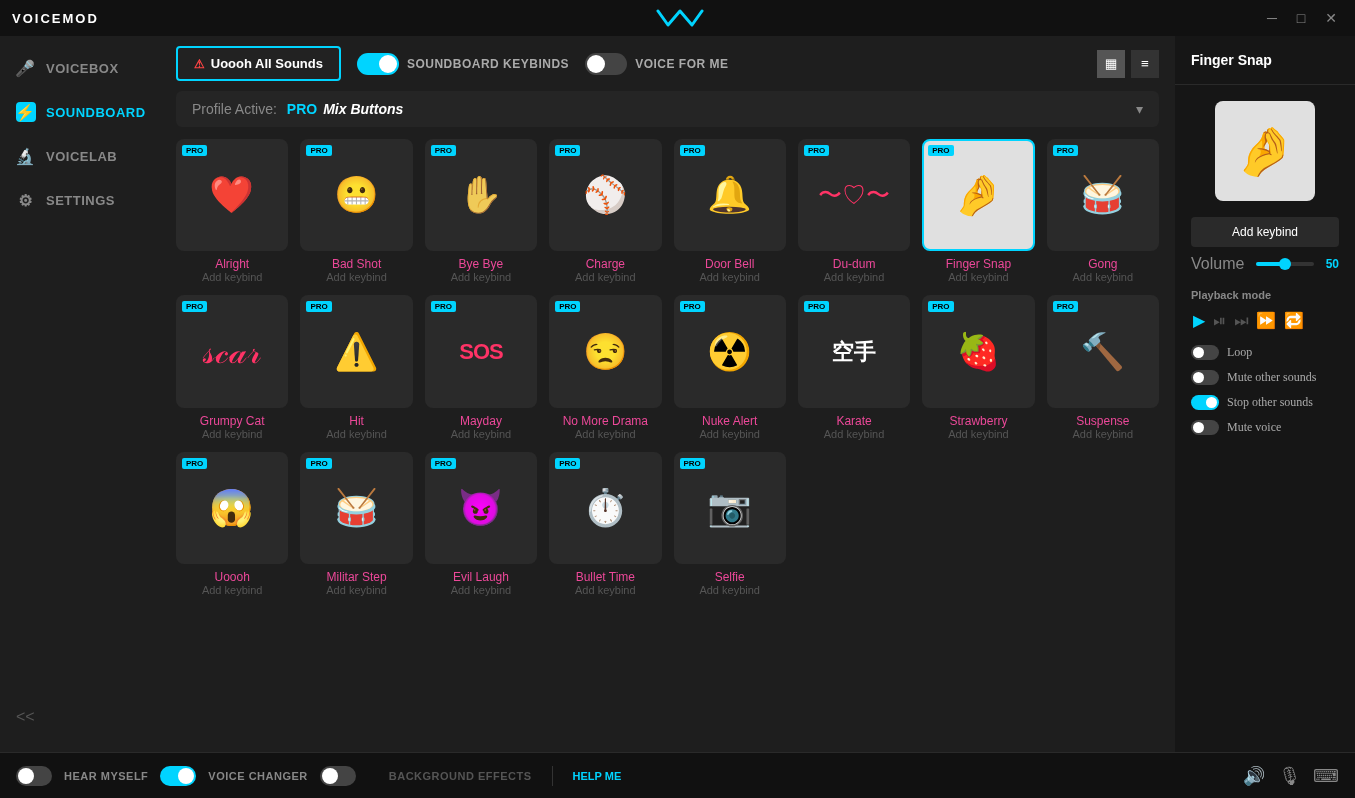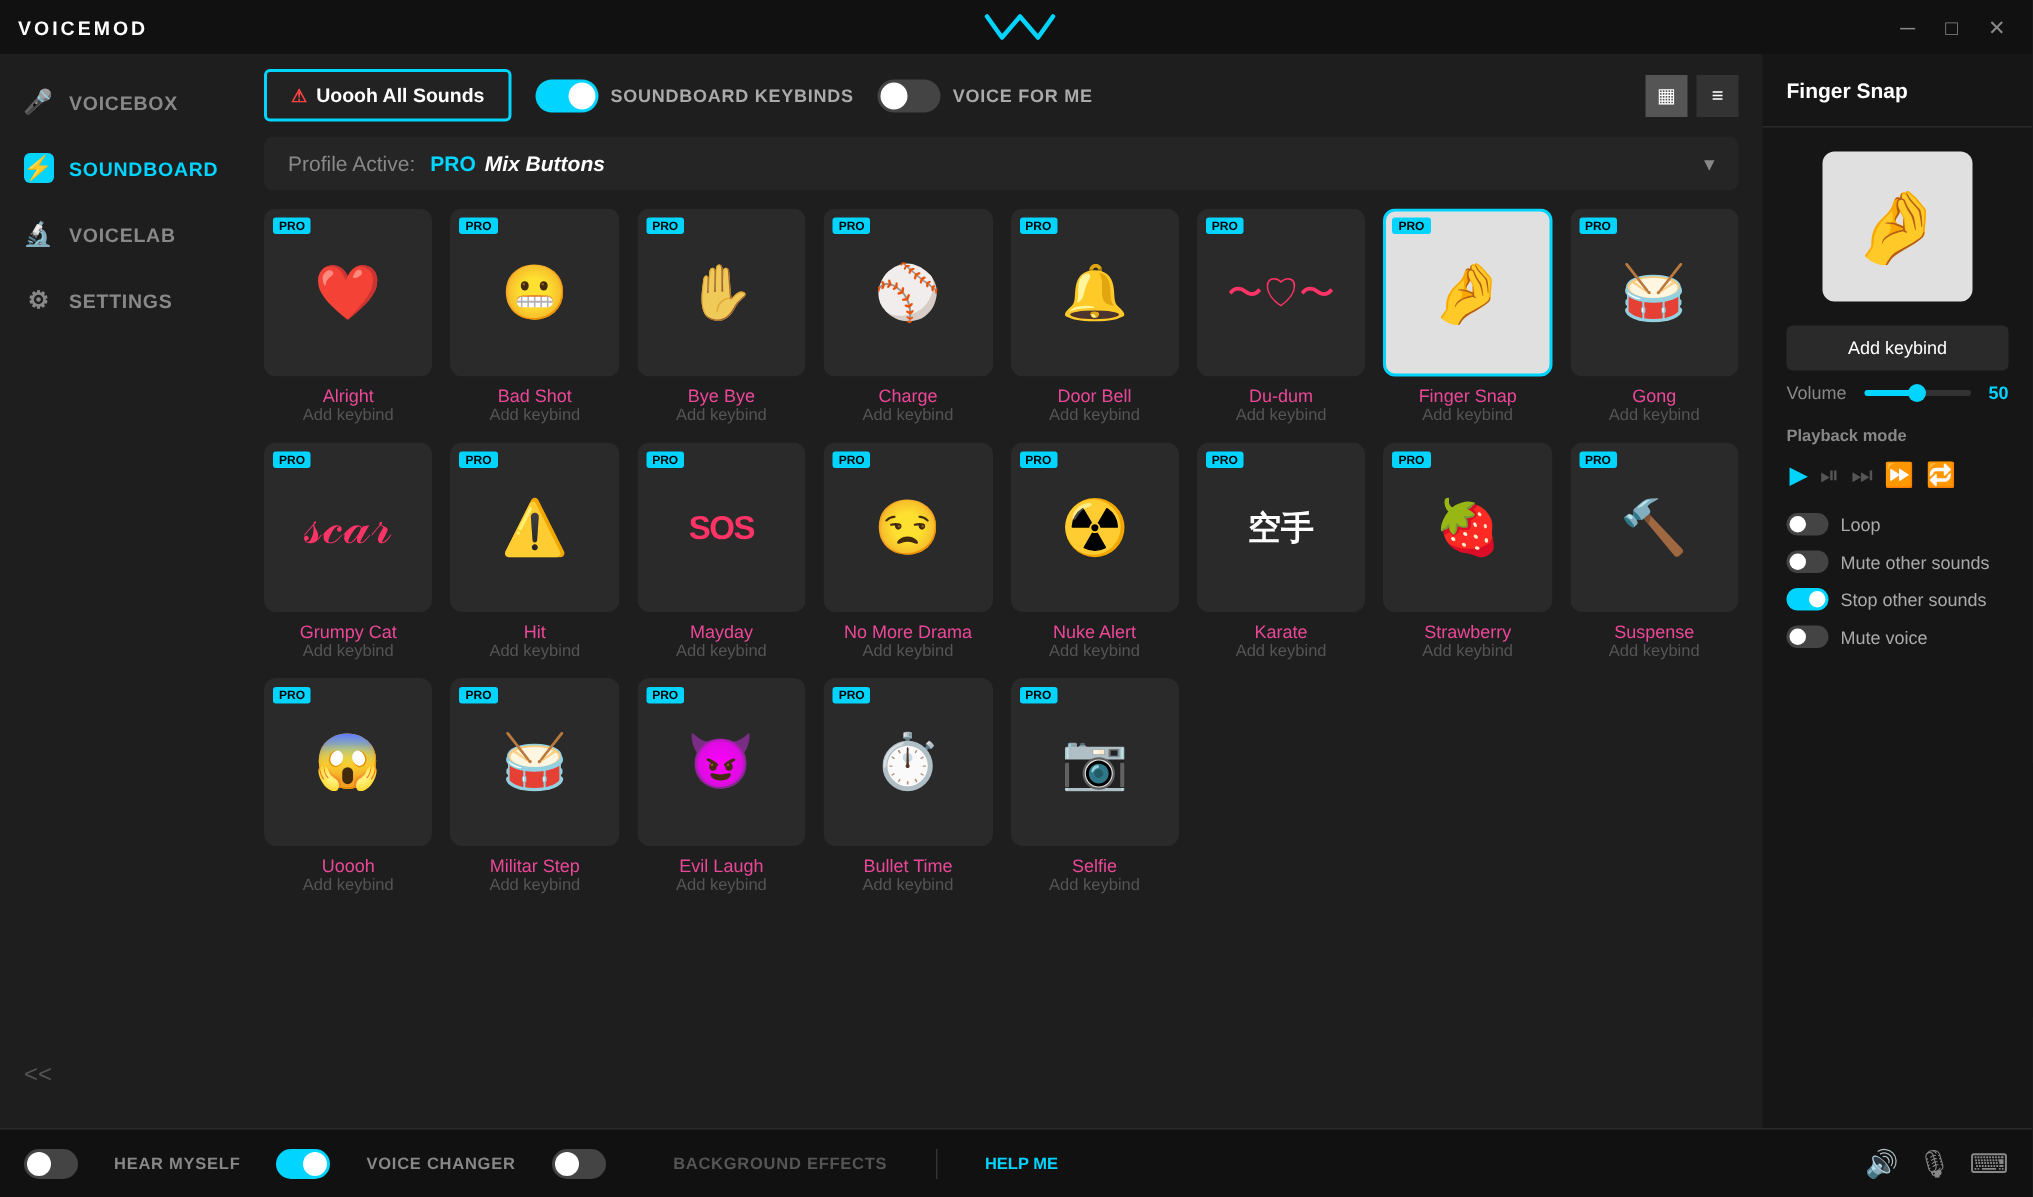--- a/index.html
+++ b/index.html
@@ -297,21 +297,21 @@
       width: calc(100% - 32px);
     }
 
     
     .volume-row {
       display: flex;
       align-items: center;
       gap: 8px;
       padding: 8px 16px;
     }
-    .volume-label { color: #888; font-size: 12px; }
+    .volume-label { color: #888; font-size: 16px; }
     .volume-value {
       color: #00d4ff;
       font-size: 12px;
       font-weight: 700;
       margin-left: auto;
     }
     .slider-track {
       flex: 1;
       height: 4px;
       background: #333;
@@ -356,20 +356,21 @@
       padding: 2px;
     }
     .pb-btn.dim { color: #555; }
 
     
     .toggle-row {
       display: flex;
       align-items: center;
       gap: 8px;
       padding: 5px 16px;
+      font-family: Liberation Serif, serif;
     }
     .toggle-row-label {
       color: #aaa;
       font-size: 12px;
     }
     .small-toggle {
       width: 28px;
       height: 15px;
       background: #444;
       border-radius: 8px;
@@ -395,21 +396,21 @@
       right: 2px;
     }
 
     
     .bottom-bar {
       height: 46px;
       background: #111;
       display: flex;
       align-items: center;
       padding: 0 16px;
-      gap: 24px;
+      gap: 12px;
       flex-shrink: 0;
       border-top: 1px solid #2a2a2a;
       text-align: right;
     }
     .hear-myself-toggle {
       width: 36px;
       height: 20px;
       background: #444;
       border-radius: 10px;
       position: relative;

